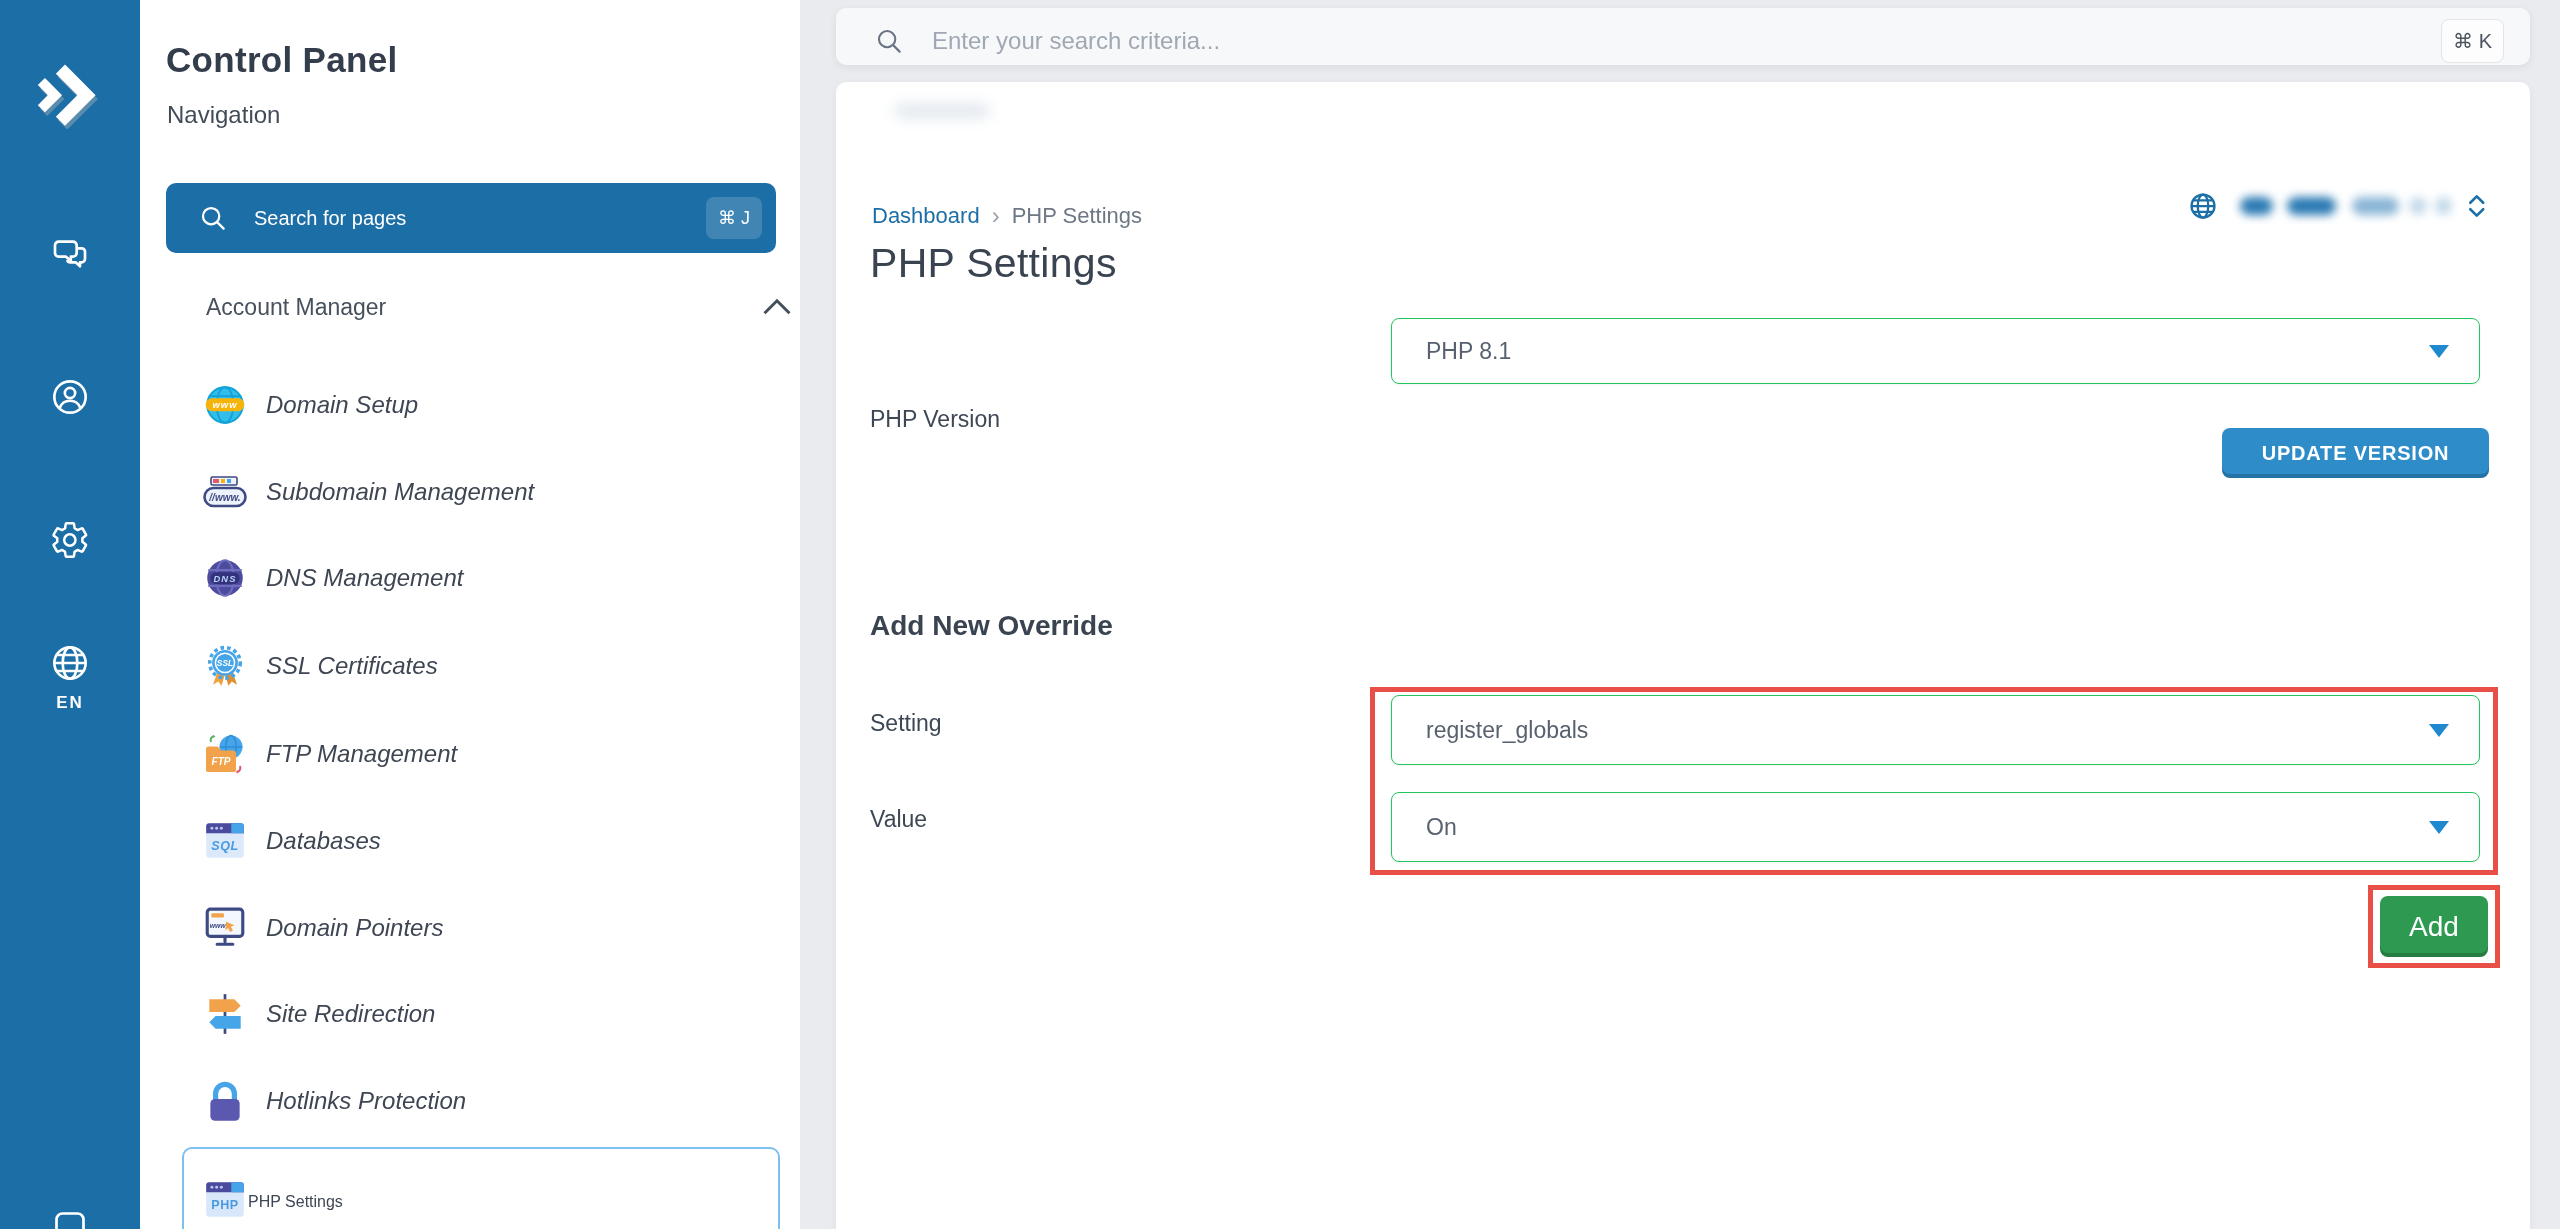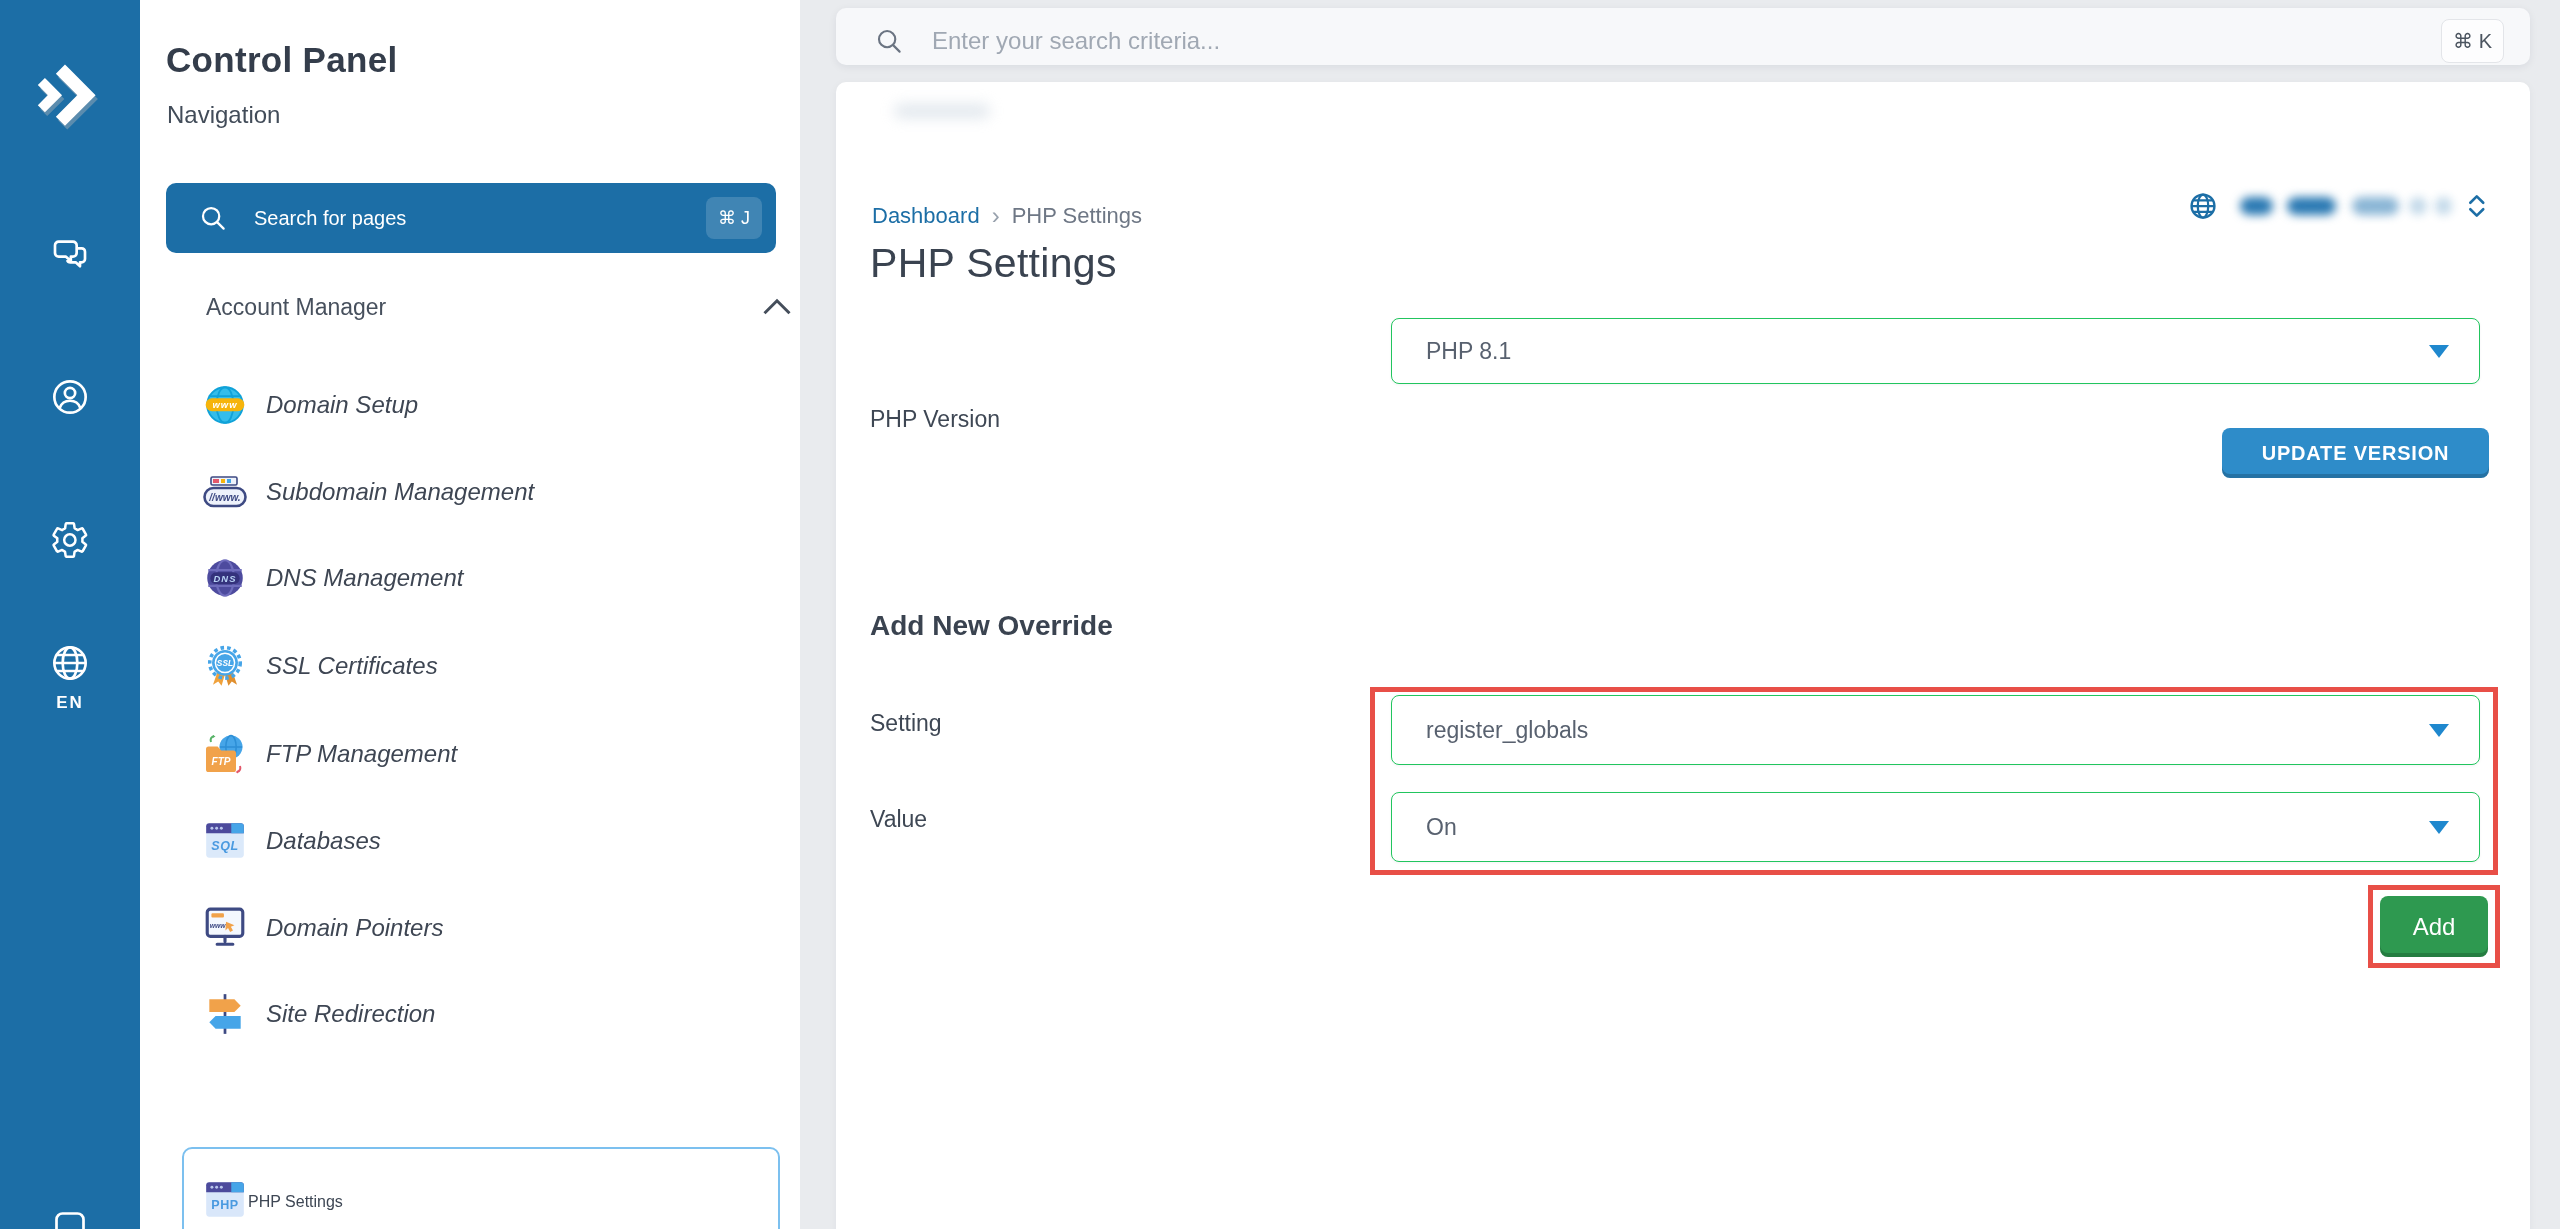--- a/index.html
+++ b/index.html
@@ -132,21 +132,21 @@
   .red-box-fields {
     position:absolute; left:534px; top:605px; width:1128px; height:188px;
     border:5px solid var(--annotation,#e84f47);
   }
   .red-box-add {
     position:absolute; left:1532px; top:803px; width:132px; height:83px;
     border:5px solid var(--annotation,#e84f47);
     display:flex; align-items:center; justify-content:center;
   }
   .btn-add {
-    width:108px; height:61px; background:var(--green,#2e9950); font-size:24px;
+    width:108px; height:61px; background:var(--green,#2e9950); font-size:28px;
     box-shadow:inset 0 -4px 0 rgba(0,0,0,.18);
   }
 </style>
 </head>
 <body>
 
 <div class="app">
 
   <div class="rail">
     <div class="logo">
@@ -322,20 +322,29 @@
           <rect x="5" y="4" width="34" height="26" rx="3" fill="#f4f8fe" stroke="#3e4a83" stroke-width="3"></rect>
           <rect x="9" y="8" width="12" height="4" rx="1" fill="#f1a24a"></rect>
           <text x="15" y="22" font-size="6.5" font-weight="bold" fill="#3e4a83" text-anchor="middle">www</text>
           <path d="M23 16 l8 3.4 -3.4 1.3 2 3.8 -2.7 1.4 -2-3.8 -2.5 2.3z" fill="#f1a24a"></path>
           <path d="M22 30 v5 M14.5 37.5 h15" stroke="#3e4a83" stroke-width="3" stroke-linecap="round"></path>
         </svg>
       </span>
       <span class="sb-label">Domain Pointers</span>
     </div>
 
+    <div class="sb-item" style="top:1071px">
+      <span class="sb-ico">
+        <svg viewBox="0 0 44 44">
+          <path d="M13 22 v-7 a9 9 0 0 1 18 0 v7" fill="none" stroke="#46a5e8" stroke-width="5" stroke-linecap="round"></path>
+          <rect x="8" y="20" width="28" height="21" rx="4.5" fill="#5b58b0"></rect>
+        </svg>
+      </span>
+      <span class="sb-label">Hotlinks Protection</span>
+    </div>
 
     <div class="sb-item-selected">
       <span class="sb-ico">
         <svg viewBox="0 0 44 42">
           <rect x="4" y="4" width="36" height="33" rx="3" fill="#d9e7fa"></rect>
           <path d="M4 7 a3 3 0 0 1 3-3 h30 a3 3 0 0 1 3 3 v6.5 H4z" fill="#4c4a9c"></path>
           <path d="M28 4 h9 a3 3 0 0 1 3 3 v6.5 H28z" fill="#46a5e8"></path>
           <circle cx="9.5" cy="8.8" r="1.4" fill="#b9c6ec"></circle>
           <circle cx="14" cy="8.8" r="1.4" fill="#b9c6ec"></circle>
           <circle cx="18.5" cy="8.8" r="1.4" fill="#b9c6ec"></circle>

